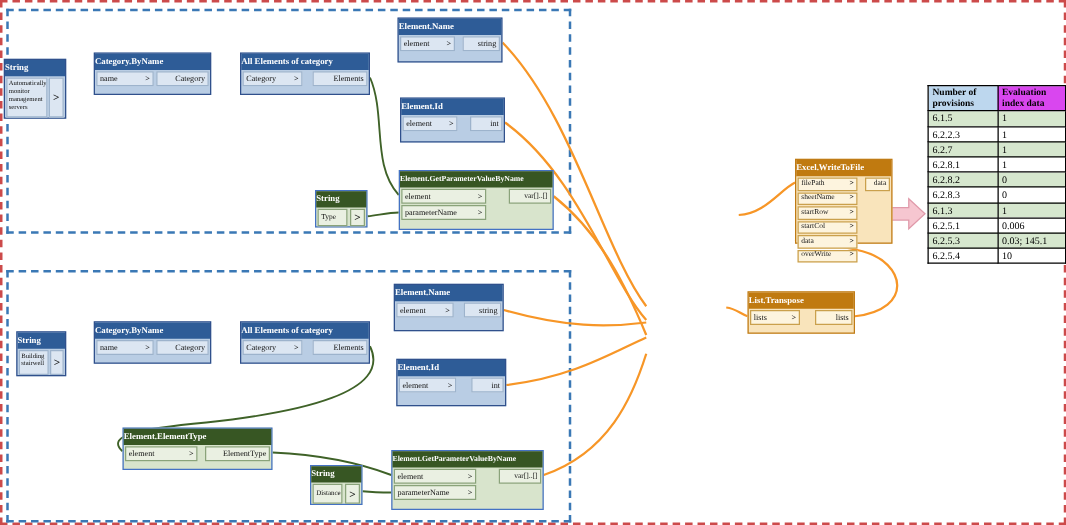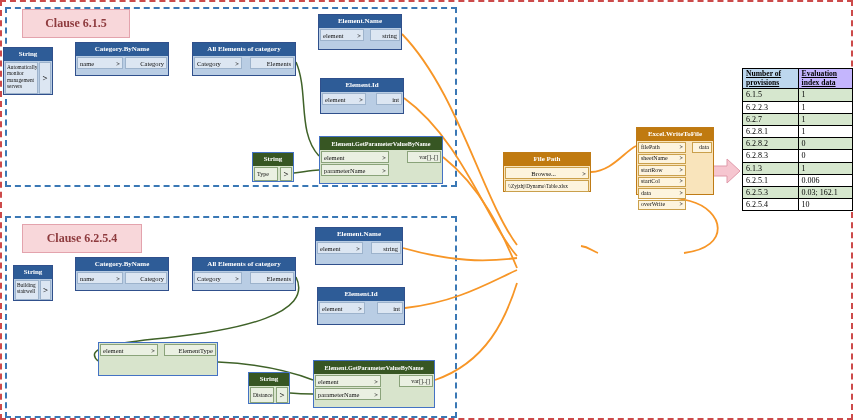--- a/index.html
+++ b/index.html
@@ -4,21 +4,21 @@
 <style>
   html,body{margin:0;padding:0;background:#ffffff;}
   #canvas{position:relative;width:853px;height:420px;background:#ffffff;overflow:hidden;
           font-family:"Liberation Serif",serif;}
   .outer-border{position:absolute;left:0;top:0;right:0;bottom:0;border:2px dashed #cc4a4a;pointer-events:none;}
   .clause-box{position:absolute;border:2px dashed #3a78b5;}
   .clause-label{position:absolute;background:#f8d7da;border:1px solid #e3a3ad;color:#8e3b3e;
                 font-weight:bold;font-size:12px;display:flex;align-items:center;justify-content:center;}
   svg.wires{position:absolute;left:0;top:0;width:853px;height:420px;}
   .node{position:absolute;box-sizing:border-box;}
-  .node .hd{color:#fff;font-weight:bold;text-align:center;font-size:7px;line-height:13px;height:13px;
+  .node .hd{color:#fff;font-weight:bold;text-align:left;font-size:7px;line-height:13px;height:13px;
             white-space:nowrap;overflow:hidden;}
   .blue{background:#b9cde4;border:1px solid #30508c;}
   .blue .hd{background:#2e5c97;}
   .green{background:#d8e4cc;border:1.5px solid #4472c4;}
   .green .hd{background:#375623;}
   .orange{background:#f9e4bb;border:1px solid #bf7b16;}
   .orange .hd{background:#c07a10;}
   .nrow{display:flex;justify-content:space-between;align-items:center;padding:1px 1px 0 1px;}
   .cell{box-sizing:border-box;font-size:6.5px;line-height:11px;height:12px;padding:0 2px;
         display:flex;align-items:center;white-space:nowrap;overflow:hidden;}
@@ -27,21 +27,21 @@
   .orange .cell{background:#fdf4de;border:0.5px solid #caa04c;color:#111;}
   .in{justify-content:space-between;}
   .out{justify-content:flex-end;}
   .chev{font-weight:bold;margin-left:3px;}
   .strval{font-size:5.3px;line-height:1.18;white-space:normal;align-items:flex-start;padding:1px 1px;}
   .bigchev{justify-content:center;font-size:9px;font-weight:bold;}
   .tiny{font-size:5.3px;}
   table.result{position:absolute;border-collapse:collapse;background:#fff;}
   table.result td,table.result th{border:1px solid #000;padding:1px 3px;font-size:8px;text-align:left;
         vertical-align:middle;line-height:1.15;}
-  table.result th{font-size:7.6px;font-weight:bold;text-decoration:underline;}
+  table.result th{font-size:7.6px;font-weight:bold;}
   table.result tbody tr:nth-child(odd) td{background:#d6e7ce;}
   table.result tbody tr:nth-child(even) td{background:#ffffff;}
 </style>
 </head>
 <body>
 
 <div id="canvas">
 
   <div class="outer-border"></div>
 
@@ -63,26 +63,20 @@
       <path d="M403,248 C452,262 486,262 517,258"></path>
       <path d="M405,308 C458,302 490,282 517,270"></path>
       <path d="M435,380 C487,362 506,318 517,283"></path>
       <path d="M591,172 C612,171 624,152 636,146"></path>
       <path d="M581,246 C589,247 592,251 598,253"></path>
       <path d="M684,253 C732,247 724,210 690,201 C666,195 650,194 636,192"></path>
     </g>
     <polygon points="712,166 727,166 727,159 740,171 727,183 727,176 712,176" fill="#f6c6d0" stroke="#e09aaa" stroke-width="1"></polygon>
   </svg>
 
-  <div class="clause-label" style="left:22px;top:9px;width:106px;height:27px;">
-    <span>Clause 6.1.5</span>
-  </div>
-  <div class="clause-label" style="left:22px;top:224px;width:118px;height:27px;">
-    <span>Clause 6.2.5.4</span>
-  </div>
 
   <div class="node blue" style="left:3px;top:47px;width:50px;height:48px;">
     <div class="hd">String</div>
     <div class="nrow" style="align-items:stretch;">
       <span class="cell strval" style="width:33px;height:32px;">Automatically monitor management servers</span>
       <span class="cell bigchev" style="width:12px;height:32px;">&gt;</span>
     </div>
   </div>
 
   <div class="node blue" style="left:75px;top:42px;width:94px;height:34px;">
@@ -200,20 +194,21 @@
     <div class="nrow">
       <span class="cell in" style="width:46px;">
         <span>element</span>
         <span class="chev">&gt;</span>
       </span>
       <span class="cell out" style="width:26px;">int</span>
     </div>
   </div>
 
   <div class="node green" style="left:98px;top:342px;width:120px;height:34px;">
+    <div class="hd">Element.ElementType</div>
     <div class="nrow">
       <span class="cell in" style="width:58px;">
         <span>element</span>
         <span class="chev">&gt;</span>
       </span>
       <span class="cell out" style="width:52px;">ElementType</span>
     </div>
   </div>
 
   <div class="node green" style="left:248px;top:372px;width:42px;height:32px;">
@@ -234,32 +229,20 @@
       <span class="cell out" style="width:34px;font-size:6px;">var[]..[]</span>
     </div>
     <div class="nrow" style="justify-content:flex-start;">
       <span class="cell in" style="width:66px;">
         <span>parameterName</span>
         <span class="chev">&gt;</span>
       </span>
     </div>
   </div>
 
-  <div class="node orange" style="left:503px;top:152px;width:88px;height:40px;">
-    <div class="hd">File Path</div>
-    <div class="nrow">
-      <span class="cell in" style="width:84px;justify-content:space-between;">
-        <span style="flex:1;text-align:center;">Browse...</span>
-        <span class="chev">&gt;</span>
-      </span>
-    </div>
-    <div class="nrow">
-      <span class="cell tiny" style="width:84px;">\\Zyjzhj\Dynamo\Table.xlsx</span>
-    </div>
-  </div>
 
   <div class="node orange" style="left:636px;top:127px;width:78px;height:68px;">
     <div class="hd">Excel.WriteToFile</div>
     <div style="position:relative;">
       <div class="nrow" style="padding-top:1px;">
         <span class="cell in" style="width:48px;height:10.5px;font-size:6px;">
           <span>filePath</span>
           <span class="chev">&gt;</span>
         </span>
         <span class="cell out" style="width:20px;height:10.5px;font-size:6px;">data</span>
@@ -291,26 +274,36 @@
       <div class="nrow" style="justify-content:flex-start;">
         <span class="cell in" style="width:48px;height:10.5px;font-size:6px;">
           <span>overWrite</span>
           <span class="chev">&gt;</span>
         </span>
       </div>
     </div>
   </div>
 
 
+  <div class="node orange" style="left:598px;top:233px;width:86px;height:34px;">
+    <div class="hd">List.Transpose</div>
+    <div class="nrow">
+      <span class="cell in" style="width:40px;">
+        <span>lists</span>
+        <span class="chev">&gt;</span>
+      </span>
+      <span class="cell out" style="width:30px;">lists</span>
+    </div>
+  </div>
 
   <table class="result" style="left:742px;top:68px;">
     <thead>
       <tr>
         <th style="width:52px;background:#bdd7ee;">Number of provisions</th>
-        <th style="width:50px;background:#c4b5fd;">Evaluation index data</th>
+        <th style="width:50px;background:#d946ef;">Evaluation index data</th>
       </tr>
     </thead>
     <tbody>
       <tr>
           <td>6.1.5</td>
           <td>1</td>
         </tr>
       <tr>
           <td>6.2.2.3</td>
           <td>1</td>
@@ -334,21 +327,21 @@
       <tr>
           <td>6.1.3</td>
           <td>1</td>
         </tr>
       <tr>
           <td>6.2.5.1</td>
           <td>0.006</td>
         </tr>
       <tr>
           <td>6.2.5.3</td>
-          <td>0.03; 162.1</td>
+          <td>0.03; 145.1</td>
         </tr>
       <tr>
           <td>6.2.5.4</td>
           <td>10</td>
         </tr>
     </tbody>
   </table>
 
 </div>
 

